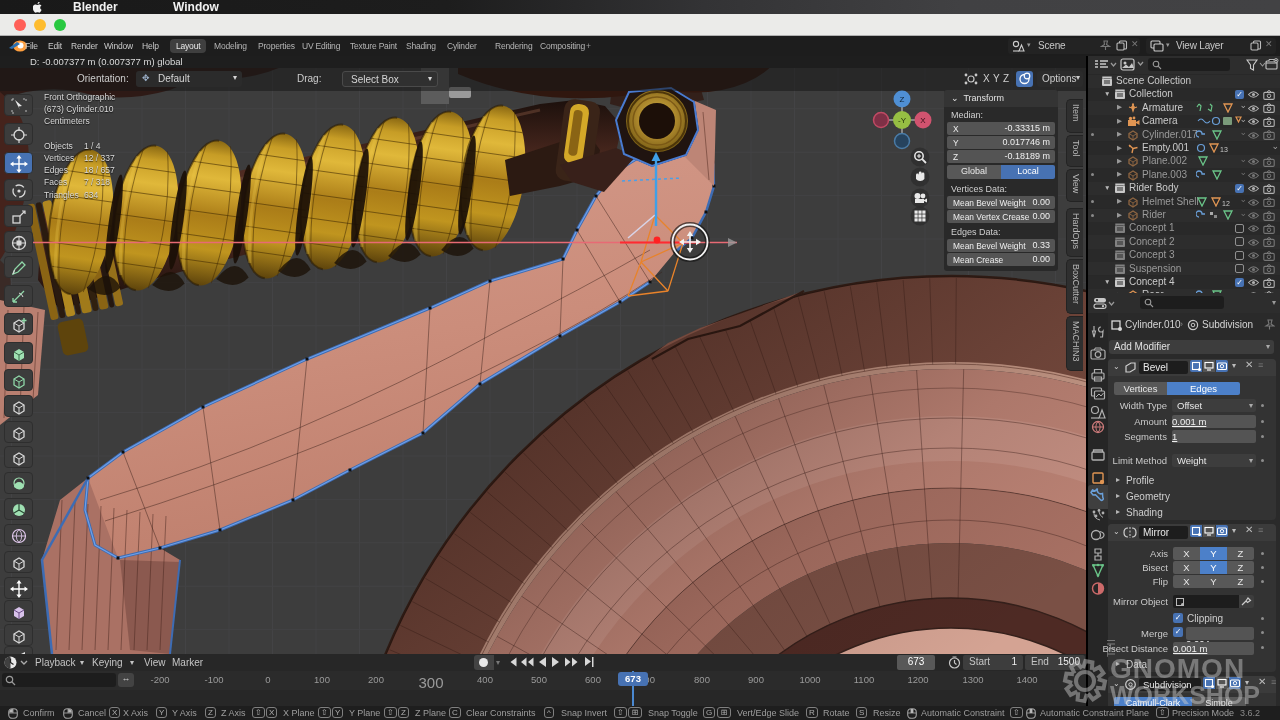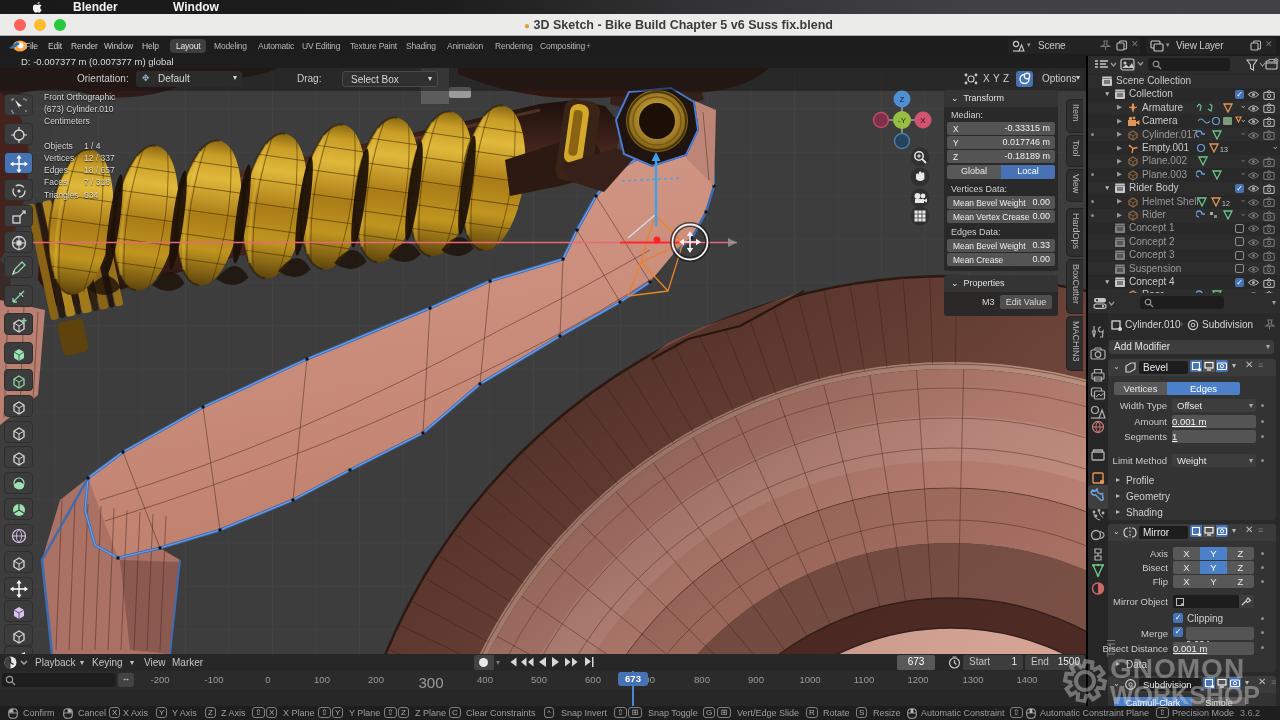--- a/index.html
+++ b/index.html
@@ -83,41 +83,40 @@
       <path d="M6.1 1.3C6.47.85 6.72.23 6.65-.4 6.1-.37 5.45.0 5.07.44 4.73.84 4.43 1.5 4.51 2.1c.6.05 1.22-.31 1.59-.8z" fill="#f2f2f2"></path>
     </svg>
     <span class="b1">Blender</span>
     <span class="b2">Window</span>
   </div>
 
   <div id="titlebar" class="abs">
     <div class="tl" style="left:14px; background:#ff5f57;"></div>
     <div class="tl" style="left:34px; background:#febc2e;"></div>
     <div class="tl" style="left:54px; background:#28c840;"></div>
-    <div class="t" style="text-align:left; left:524px;"><span style="color:#e2a33c; font-size:10px;">●</span> 3D Sketch - Bike Build Chapter 5 v6 Suss fix.blend</div>
   </div>
 
   <div id="topbar" class="abs">
     <svg style="position:absolute; left:8px; top:3px;" width="20" height="14" viewBox="0 0 20 14">
       <ellipse cx="12" cy="7" rx="7" ry="5.5" fill="#ff9f3e"></ellipse>
       <circle cx="12.5" cy="6.5" r="3" fill="#fff"></circle>
       <path d="M1 9 L9 3 L12 5 L4 10 Z" fill="#2a6fb0"></path>
     </svg>
     <span class="m" style="left:25px;">File</span>
     <span class="m" style="left:48px;">Edit</span>
     <span class="m" style="left:71px;">Render</span>
     <span class="m" style="left:104px;">Window</span>
     <span class="m" style="left:142px;">Help</span>
     <span class="tab act" style="left:170px;">Layout</span>
     <span class="tab" style="left:208px;">Modeling</span>
-    <span class="tab" style="left:252px;">Automatic</span>
+    <span class="tab" style="left:252px;">Properties</span>
     <span class="tab" style="left:296px;">UV Editing</span>
     <span class="tab" style="left:344px;">Texture Paint</span>
     <span class="tab" style="left:400px;">Shading</span>
-    <span class="tab" style="left:441px;">Animation</span>
+    <span class="tab" style="left:441px;">Cylinder</span>
     <span class="tab" style="left:489px;">Rendering</span>
     <span class="tab" style="left:534px;">Compositing</span>
     <span class="m" style="left:586px; color:#999;">+</span>
     <div class="scenewidget" style="left:1008px; width:132px;">
       <svg style="position:absolute;left:4px;top:2px;" width="13" height="12" viewBox="0 0 13 12">
         <circle cx="4" cy="4" r="2.6" fill="none" stroke="#ccc" stroke-width="1.1"></circle>
         <path d="M7 11l2.5-6 2.5 6z" fill="none" stroke="#ccc" stroke-width="1.1"></path>
         <path d="M1 11h6" stroke="#ccc" stroke-width="1.1"></path>
       </svg>
       <span style="position:absolute;left:19px;top:3px;font-size:7px;color:#999;">▾</span>
@@ -372,21 +371,21 @@
 <path d="M656 96l-4.5 9h9z" fill="#3fa0e8"></path>
 <circle cx="657" cy="184" r="3.4" fill="#ff2222"></circle>
 <g transform="translate(690,186)">
 <circle r="17.5" fill="none" stroke="rgba(20,20,20,0.65)" stroke-width="5"></circle>
 <circle r="17.5" fill="none" stroke="#f2f2f2" stroke-width="1.8"></circle>
 <path d="M-8 0H8 M0 -8V8" stroke="#f2f2f2" stroke-width="1.6"></path>
 <path d="M-11 0l5 -3.2v6.4z M11 0l-5 -3.2v6.4z M0 -11l-3.2 5h6.4z M0 11l-3.2 -5h6.4z" fill="#f2f2f2"></path>
 </g>
 </svg></div>
     <div id="opheader" class="abs">
-      <span style="position:absolute; left:21px; top:0;text-align:center;">D: -0.007377 m (0.007377 m) global</span>
+      <span style="position:absolute; left:30px; top:0;text-align:center;">D: -0.007377 m (0.007377 m) global</span>
     </div>
     <div id="toolheader" class="abs">
       <span style="position:absolute; left:77px; top:5px;text-align:right;">Orientation:</span>
       <div class="thw" style="left:136px; width:106px;">
         <span style="position:absolute; left:6px; top:2px; color:#9fb4ce; font-size:9px;">✥</span>
         <span style="position:absolute; left:22px; top:2px;">Default</span>
         <span style="position:absolute; right:5px; top:2px; font-size:8px;">▾</span>
       </div>
       <span style="position:absolute; left:297px; top:5px;">Drag:</span>
       <div class="thw" style="left:342px; width:96px; border:1px solid #4a4a4a; background:#303030;">
@@ -604,27 +603,20 @@
           <span class="r">0.00</span>
         </div>
         <div class="np-lbl" style="padding-top:4px;">Edges Data:</div>
         <div class="np-row">
           <span class="l">Mean Bevel Weight</span>
           <span class="r">0.33</span>
         </div>
         <div class="np-row">
           <span class="l">Mean Crease</span>
           <span class="r">0.00</span>
-        </div>
-      </div>
-      <div class="np-sec">
-        <div class="np-h">⌄&nbsp; Properties</div>
-        <div style="position:relative; height:16px; margin-top:3px;">
-          <span style="position:absolute; left:38px; top:2px;">M3</span>
-          <span style="position:absolute; left:56px; top:0; width:52px; height:14px; background:#4f4f4f; border-radius:2px; text-align:center; padding-top:2px;">Edit Value</span>
         </div>
       </div>
     </div>
     <div id="gizmo" class="abs">
       <svg width="70" height="190" viewBox="0 0 70 190" style="position:absolute;left:868px;top:33px;">
         <g transform="translate(34,31)">
           <path d="M0 -21V21M-21 0H21" stroke="#888" stroke-width="2"></path>
           <circle cx="0" cy="-21" r="8.5" fill="#4f8fd4"></circle>
           <text x="0" y="-18" font-size="8" fill="#0e2236" text-anchor="middle" font-family="Liberation Sans">Z</text>
           <circle cx="21" cy="0" r="8.5" fill="#d1536f"></circle>

